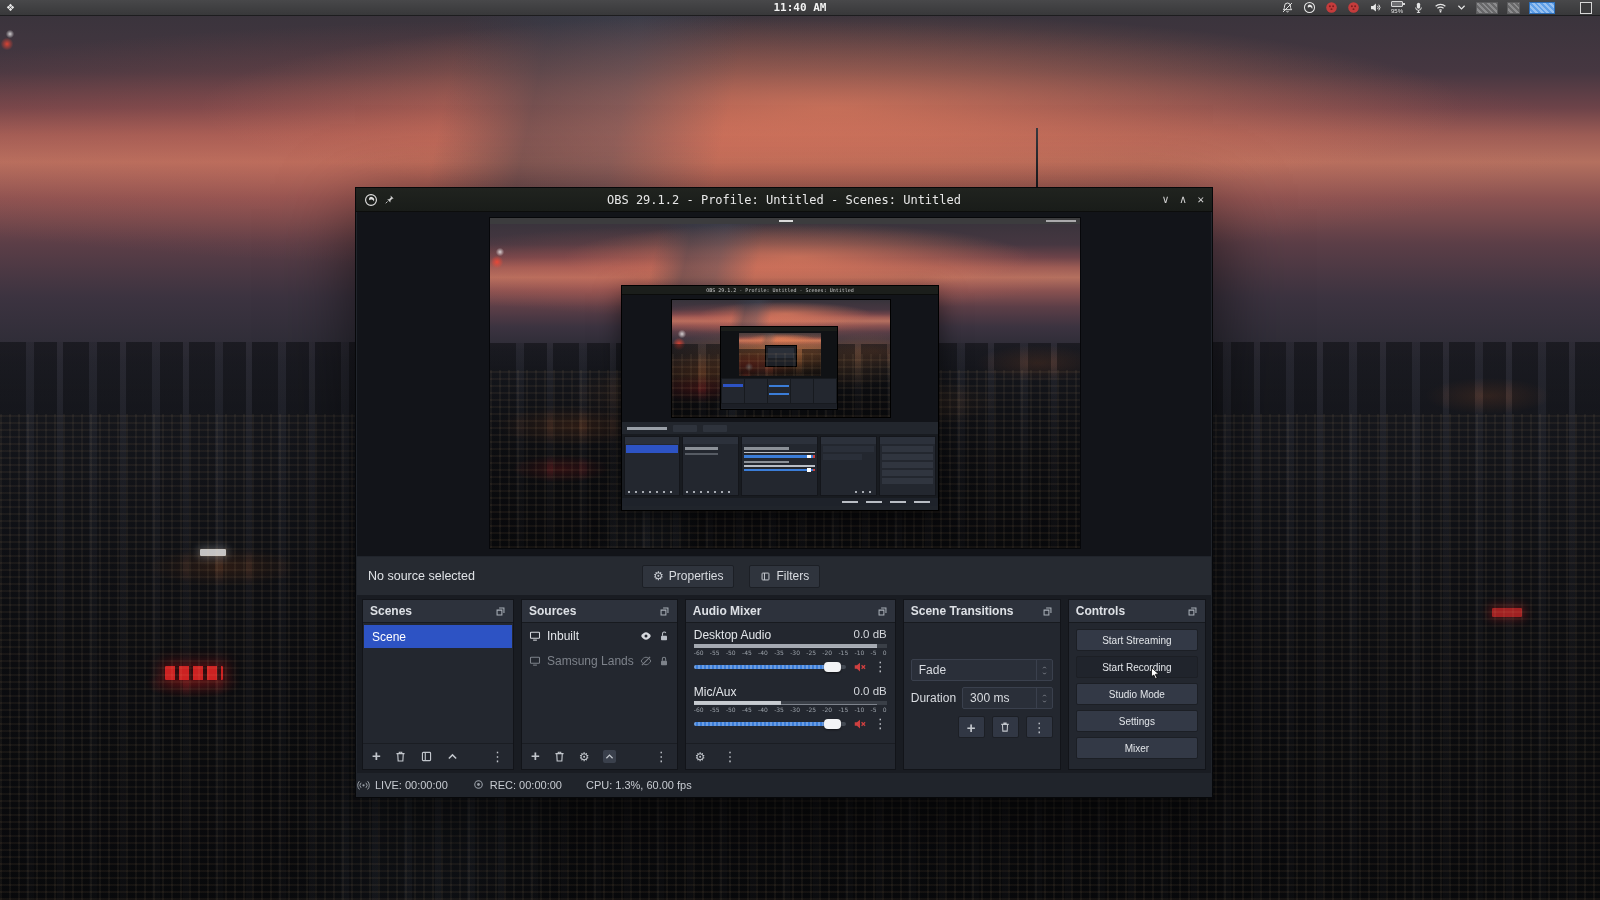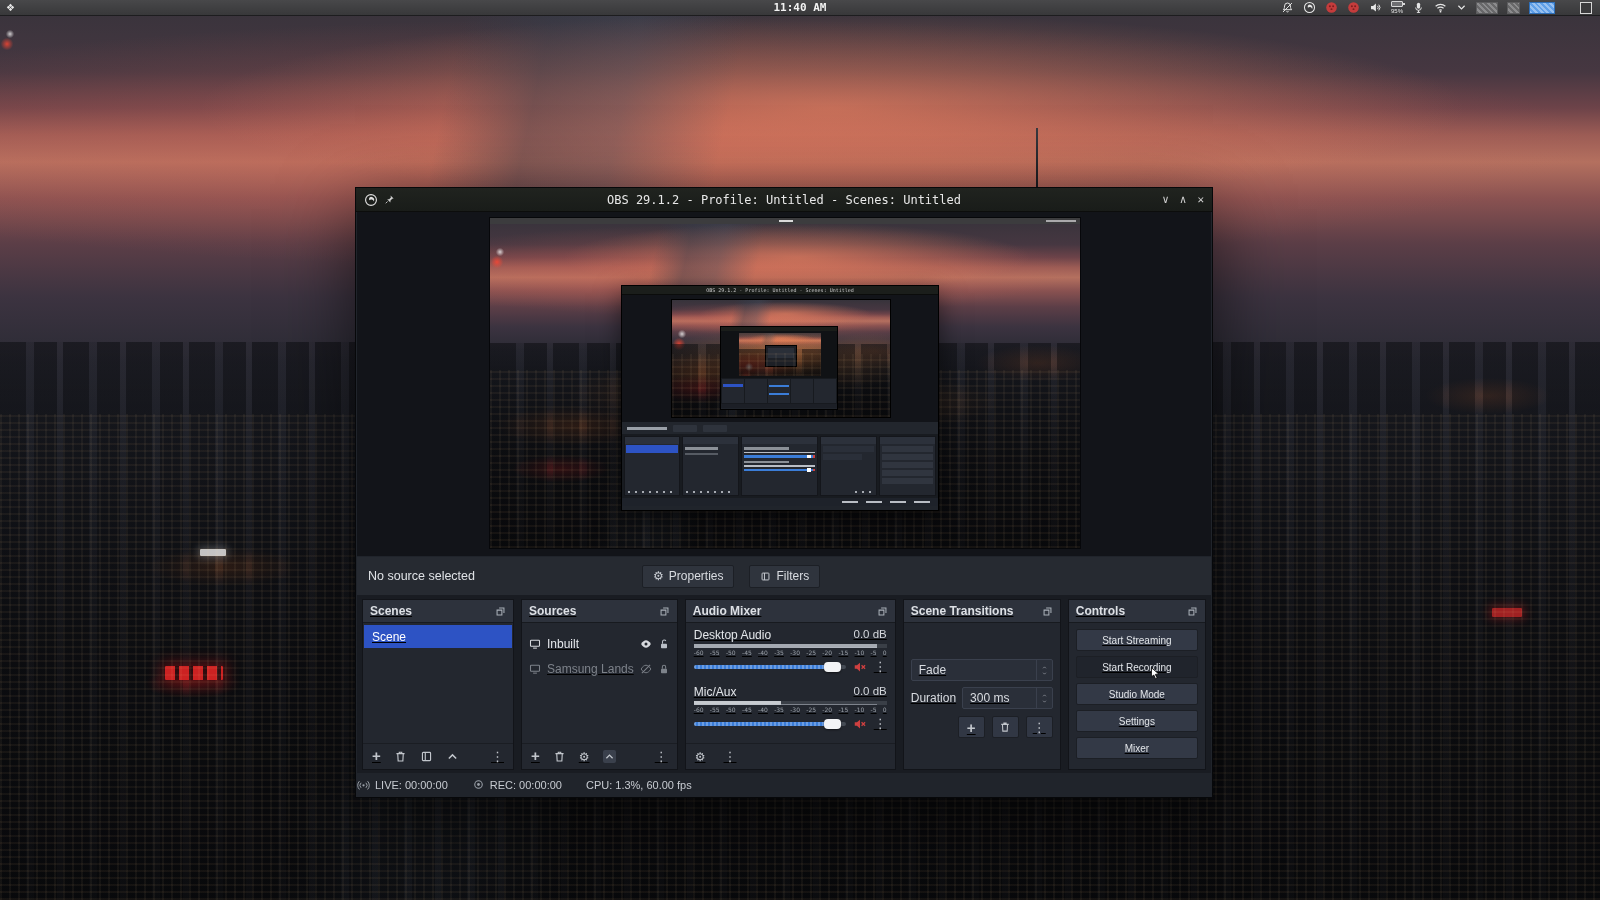--- a/index.html
+++ b/index.html
@@ -128,34 +128,34 @@
   .pillbtn{ height:23px; background:#2f343d; border:1px solid #1c1f25; border-radius:2px;
     display:flex; align-items:center; gap:5px; padding:0 10px; font-size:12px; color:#d9dce1; }
   .pillbtn .g{ font-size:12px; color:#c9cdd3; }
   .pillbtn .ic{ width:11px; height:11px; color:#c9cdd3; }
   #btn-props{ margin-left:167px; }
   #btn-filters{ margin-left:15px; }
 
   
   #docks{ position:absolute; left:1px; top:407px; width:854px; height:179px; background:#191c22;
     display:flex; gap:7px; padding:4px 5px; }
-  .panel{ background:#23272f; border:1px solid #121419; display:flex; flex-direction:column;text-decoration:underline; }
+  .panel{ background:#23272f; border:1px solid #121419; display:flex; flex-direction:column; }
   .phead{ height:23px; background:#2d323c; border-bottom:1px solid #171a1f; display:flex;
     align-items:center; padding:0 7px; font-size:12px; font-weight:bold; color:#dde0e5; flex:0 0 auto; }
   .phead .ic{ margin-left:auto; width:11px; height:11px; color:#aab0b8; }
   .pbody{ flex:1; position:relative; display:flex; flex-direction:column; }
   .ptool{ flex:0 0 26px; margin-top:auto; border-top:1px solid #1a1d23; display:flex; align-items:center;
     gap:13px; padding:0 9px; color:#c2c6cc; }
   .ptool .ic{ width:13px; height:13px; color:#c2c6cc; }
   .ptool .tg{ font-size:13px; line-height:1; color:#c2c6cc; }
   .ptool .plus{ font-size:15px; font-weight:bold; margin-top:-2px; }
   .hi{ background:#3a404c; border-radius:2px; padding:1px; }
 
   #p-scenes{ flex:0 0 152px; }
-  #p-sources{ flex:0 0 153px;gap:8px; }
+  #p-sources{ flex:0 0 153px; }
   #p-mixer{ flex:0 0 211px; }
   #p-trans{ flex:0 0 158px;gap:29px; }
   #p-controls{ flex:1; }
 
   .scene-item{ margin:2px 1px; height:23px; background:#2d53c4; color:#fff; font-size:12px;
     display:flex; align-items:center; padding-left:8px; }
 
   .src-row{ height:25px; display:flex; align-items:center; gap:6px; padding:0 7px; font-size:12px; color:#e3e6ea; }
   .src-row .ic{ width:12px; height:12px; color:#d6d9de; flex:0 0 auto; }
   .src-row .lbl{ flex:1; white-space:nowrap; overflow:hidden; }

